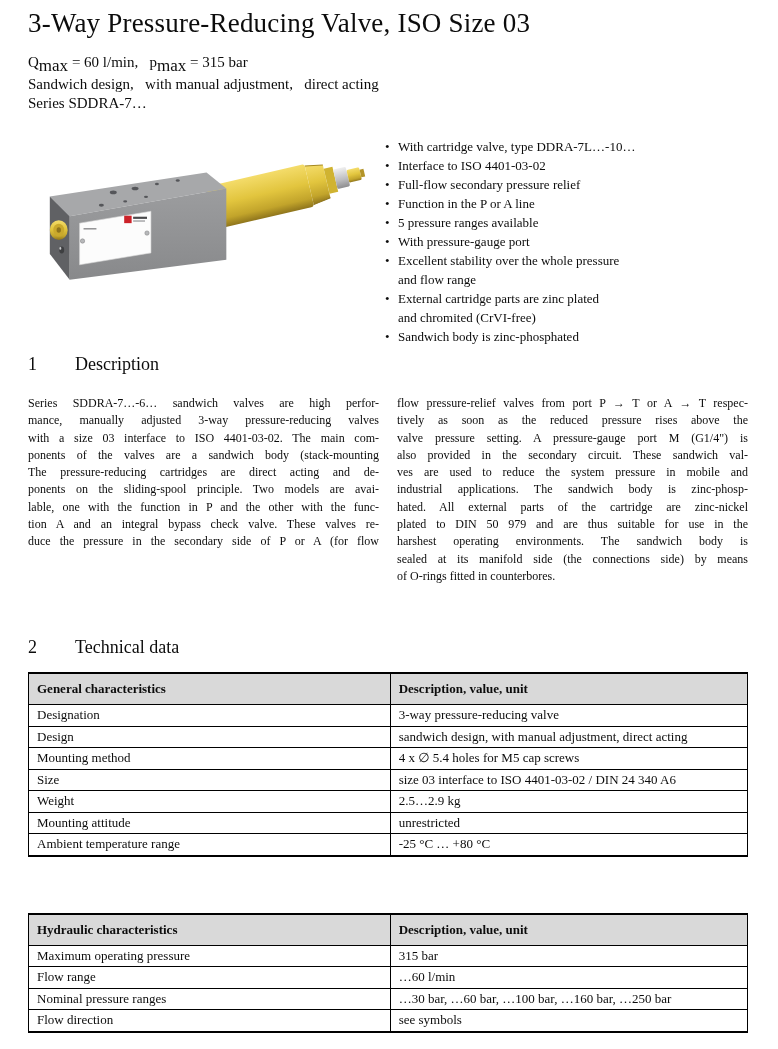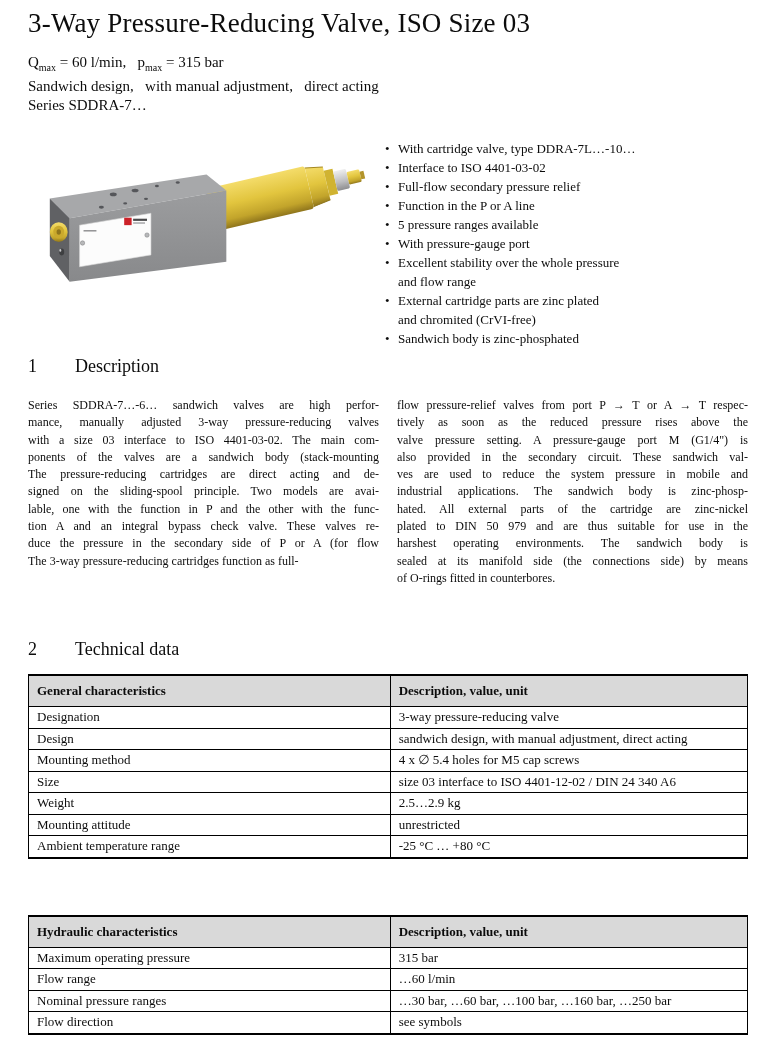--- a/index.html
+++ b/index.html
@@ -11,21 +11,21 @@
   .page { position: relative; width: 778px; height: 1049px; overflow: hidden; font-family: Liberation Serif, serif; }
   .content { padding: 8px 30px 0 28px; }
 
   .doc-title {
     font-size: 27px; font-weight: 400; letter-spacing: 0.2px;
     margin: 0 0 14px 0; color: #0c0c0c;
   }
   .subtitle-line {
     font-size: 15px; line-height: 19px; white-space: pre-wrap; color: #0c0c0c;
   }
-  .subtitle-line sub { font-size: 10px; font-weight: 400; }
+  .subtitle-line sub { font-size: 17px; font-weight: 400; }
 
   .product-row { display: flex; margin-top: 24px; align-items: flex-start; }
   .valve-figure { width: 357px; height: 190px; margin-top: 9px; flex: 0 0 auto; }
   .features { width: 363px; margin-left: 0; padding-top: 0; }
   .feature { display: flex; font-size: 13px; line-height: 19px; color: #0c0c0c; }
   .feature .bullet { width: 13px; flex: 0 0 auto; }
 
   .section-heading {
     display: flex; font-size: 18px; font-weight: 400; color: #0c0c0c;
     margin: 8px 0 20px 0;
@@ -196,25 +196,24 @@
       <span>Description</span>
     </div>
 
     <div class="desc-columns">
       <div class="desc-col">
           <div class="tline">Series SDDRA-7…-6… sandwich valves are high perfor-</div>
           <div class="tline">mance, manually adjusted 3-way pressure-reducing valves</div>
           <div class="tline">with a size 03 interface to ISO 4401-03-02. The main com-</div>
           <div class="tline">ponents of the valves are a sandwich body (stack-mounting</div>
           <div class="tline">The pressure-reducing cartridges are direct acting and de-</div>
-          <div class="tline">signed on the sliding-spool principle. Two models are avai-</div>
+          <div class="tline">ponents on the sliding-spool principle. Two models are avai-</div>
           <div class="tline">lable, one with the function in P and the other with the func-</div>
           <div class="tline">tion A and an integral bypass check valve. These valves re-</div>
           <div class="tline">duce the pressure in the secondary side of P or A (for flow</div>
-          <div class="tline tlast">The 3-way pressure-reducing cartridges function as full-</div>
         </div>
       <div class="desc-col">
           <div class="tline">flow pressure-relief valves from port P → T or A → T respec-</div>
           <div class="tline">tively as soon as the reduced pressure rises above the</div>
           <div class="tline">valve pressure setting. A pressure-gauge port M (G1/4") is</div>
           <div class="tline">also provided in the secondary circuit. These sandwich val-</div>
           <div class="tline">ves are used to reduce the system pressure in mobile and</div>
           <div class="tline">industrial applications. The sandwich body is zinc-phosp-</div>
           <div class="tline">hated. All external parts of the cartridge are zinc-nickel</div>
           <div class="tline">plated to DIN 50 979 and are thus suitable for use in the</div>
@@ -248,21 +247,21 @@
         <tr>
             <td>Design</td>
             <td>sandwich design, with manual adjustment, direct acting</td>
           </tr>
         <tr>
             <td>Mounting method</td>
             <td>4 x ∅ 5.4 holes for M5 cap screws</td>
           </tr>
         <tr>
             <td>Size</td>
-            <td>size 03 interface to ISO 4401-12-02 / DIN 24 340 A6</td>
+            <td>size 03 interface to ISO 4401-03-02 / DIN 24 340 A6</td>
           </tr>
         <tr>
             <td>Weight</td>
             <td>2.5…2.9 kg</td>
           </tr>
         <tr>
             <td>Mounting attitude</td>
             <td>unrestricted</td>
           </tr>
         <tr>

